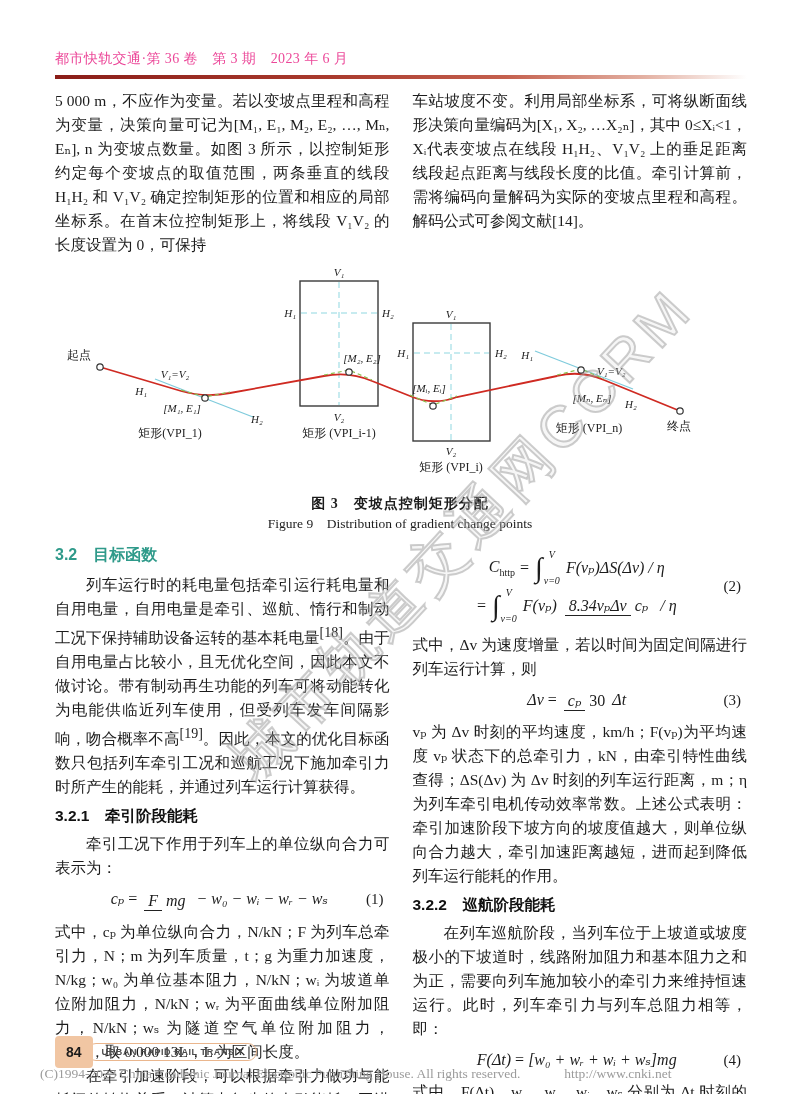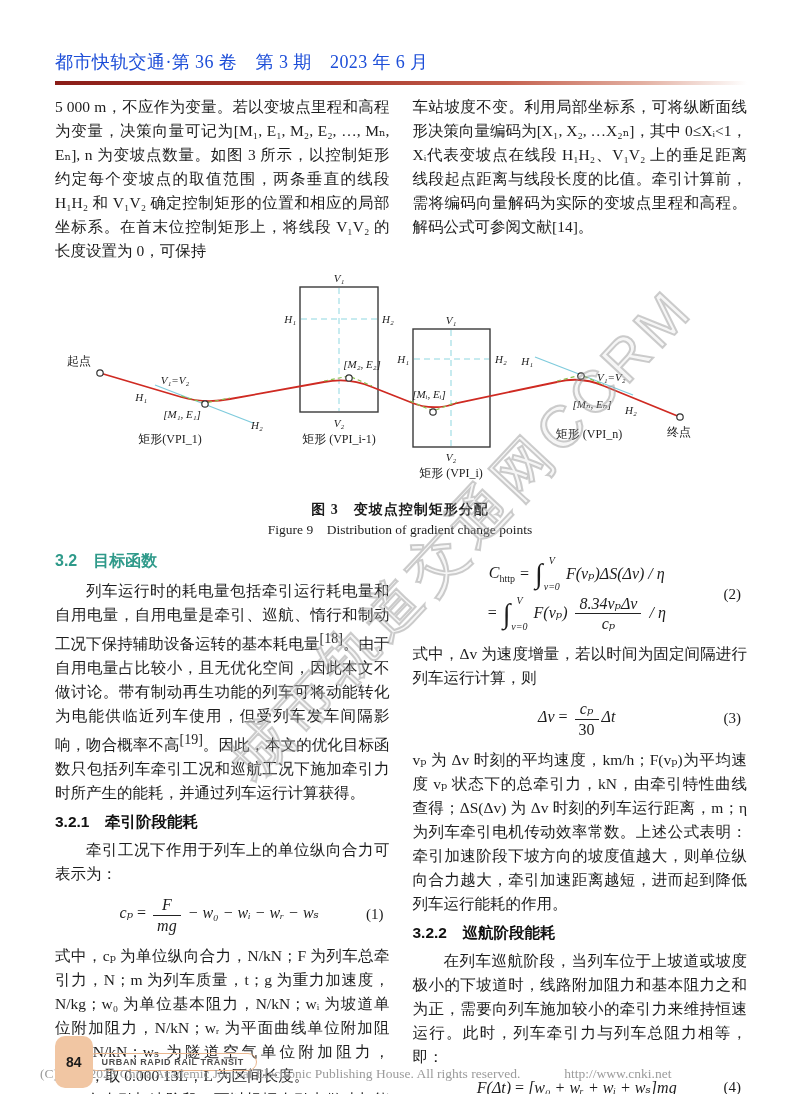--- a/index.html
+++ b/index.html
@@ -1,20 +1,20 @@
 <!DOCTYPE html>
 <html><head>
 <meta charset="utf-8">
 <style>
   html,body{margin:0;padding:0;background:#ffffff;}
   .page{position:relative;width:800px;height:1094px;background:#fff;overflow:hidden;
         font-family:"Liberation Serif","DejaVu Serif",serif;color:#1c1c1c;}
   
   .header{padding:50px 53px 0 55px;}
-  .jtitle{font-size:18px;color:#1d4ed8;letter-spacing:.4px;}
+  .jtitle{font-size:14px;color:#ec4899;letter-spacing:.4px;}
   .redbar{margin-top:7px;height:4px;
           background:linear-gradient(to right,#8a1d18,#a93a2d 40%,#c4604e 65%,#e3b0a2 85%,#f9efec 97%,#fff);}
   
   .cols{display:flex;gap:23px;padding:0 53px 0 55px;}
   .cols.top{margin-top:10px;}
   .cols.bottom{margin-top:8px;}
   .col{width:335px;font-size:15.5px;line-height:24px;text-align:justify;}
   p{margin:0;}
   .para{text-indent:2em;}
   .para.noindent{text-indent:0;}
@@ -30,34 +30,34 @@
   .figsvg{display:block;}
   .figsvg text{font-size:12px;fill:#222;font-family:"Liberation Serif","DejaVu Serif",serif;}
   .figsvg text.vr{font-size:11px;font-style:italic;}
   .caps{text-align:center;}
   .cap-zh{margin-top:20px;font-size:14px;font-weight:600;letter-spacing:1px;}
   .cap-en{margin-top:2px;font-size:13.5px;}
   
   .formula{position:relative;text-align:center;margin:9px 6px 9px 0;font-size:16px;line-height:1.3;}
   .formula .eqno{position:absolute;right:0;top:50%;transform:translateY(-50%);font-size:15px;font-style:normal;}
   .it{font-style:italic;}
-  .frac{display:inline-flex;flex-direction:column;vertical-align:middle;text-align:center;margin:0 3px;}
+  .frac{display:inline-flex;vertical-align:middle;text-align:center;margin:0 3px;}
   .frac .num{border-bottom:1.2px solid #222;padding:0 4px;line-height:1.2;display:block;}
   .frac .den{padding:0 4px;line-height:1.2;display:block;}
   .intwrap{display:inline-flex;align-items:center;margin:0 1px;}
   .intsym{font-size:28px;line-height:1;font-style:normal;}
   .lims{display:inline-flex;flex-direction:column;justify-content:space-between;height:36px;
         font-size:10px;line-height:1;font-style:italic;margin-left:1px;}
   .f2 .fline{display:flex;justify-content:center;align-items:center;gap:5px;}
   .f2 .fline.l2{margin-top:2px;}
   
   .footer-badge{position:absolute;left:55px;top:1036px;display:flex;align-items:center;
                 font-family:"Liberation Sans","DejaVu Sans",sans-serif;}
   .pagenum{background:#f1c6a3;color:#1a1a1a;font-weight:bold;font-size:14px;
-           padding:18px 11px;border-radius:10px;position:relative;z-index:2;}
+           padding:8px 11px;border-radius:4px;position:relative;z-index:2;}
   .pill{border:1.5px solid #eab68d;border-radius:11px;padding:3px 12px 3px 14px;margin-left:-6px;
         font-size:9px;color:#4c4c4c;letter-spacing:.6px;font-weight:bold;}
   .copyright{position:absolute;left:40px;top:1066px;width:730px;color:#9b9b9b;font-size:13.5px;
              display:flex;gap:44px;white-space:nowrap;}
   
   .watermark{position:absolute;left:140px;top:498px;width:640px;transform:rotate(-47deg);
              transform-origin:center;font-size:58px;letter-spacing:6px;white-space:nowrap;
              color:rgba(190,190,190,0.14);-webkit-text-stroke:2px rgba(155,155,155,.5);
              pointer-events:none;font-family:"Liberation Sans","DejaVu Sans",sans-serif;z-index:5;}
 </style>

